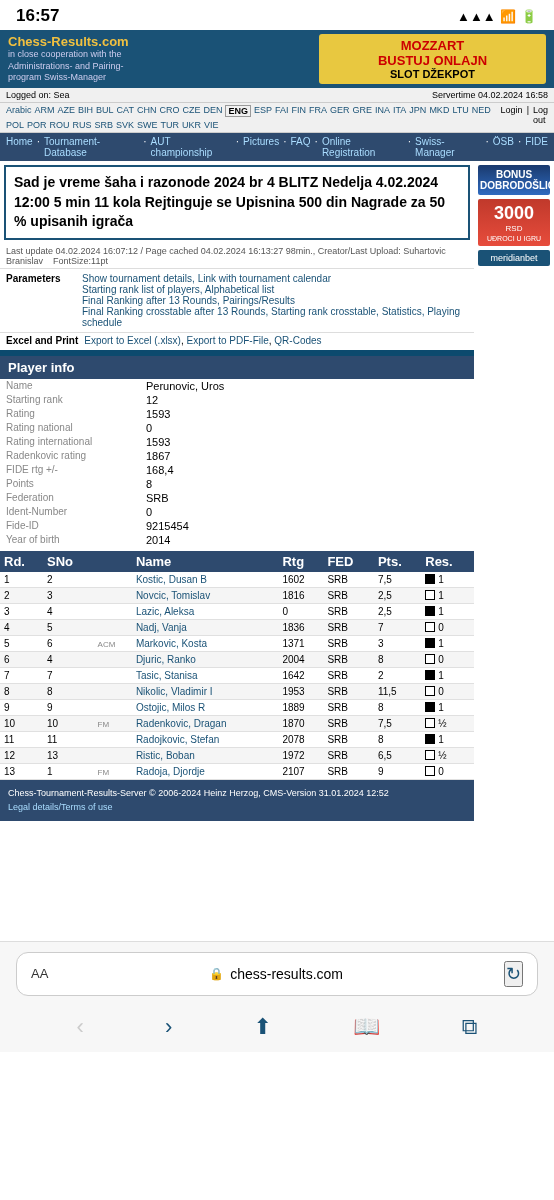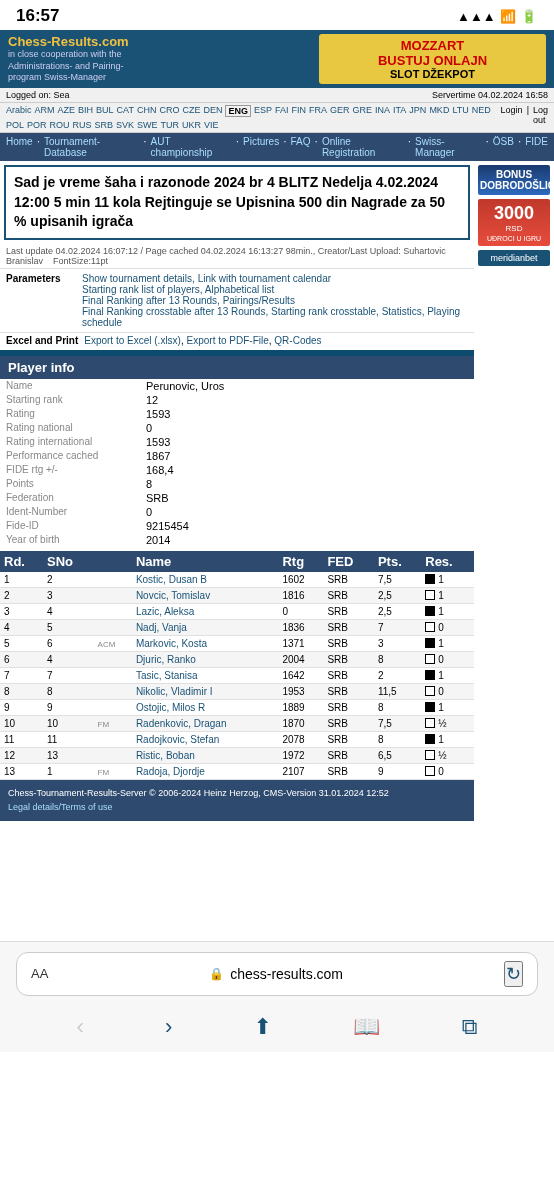--- a/index.html
+++ b/index.html
@@ -403,21 +403,21 @@
       </tr>
       <tr>
         <td>Rating national</td>
         <td>0</td>
       </tr>
       <tr>
         <td>Rating international</td>
         <td>1593</td>
       </tr>
       <tr>
-        <td>Performance cached</td>
+        <td>Radenkovic rating</td>
         <td>1867</td>
       </tr>
       <tr>
         <td>FIDE rtg +/-</td>
         <td>168,4</td>
       </tr>
       <tr>
         <td>Points</td>
         <td>8</td>
       </tr>

